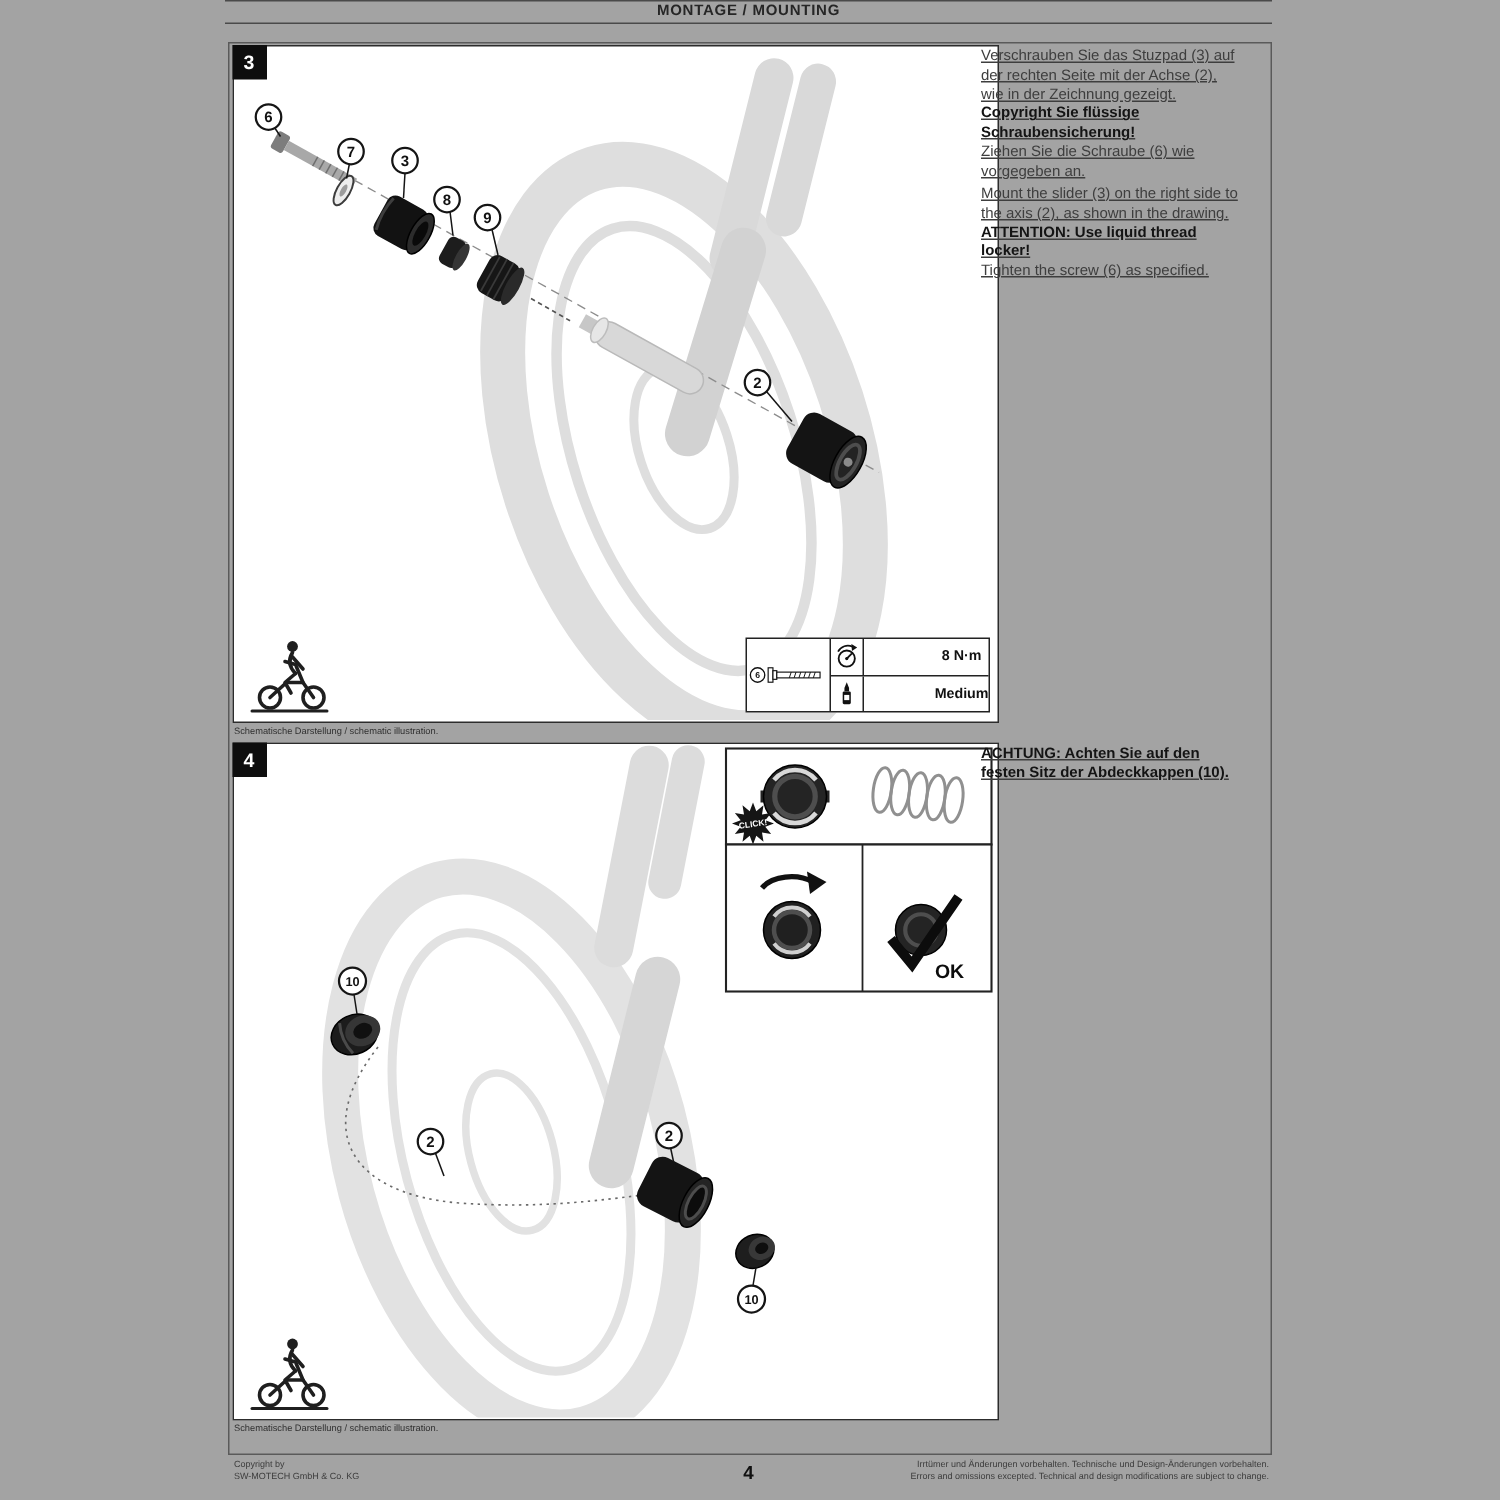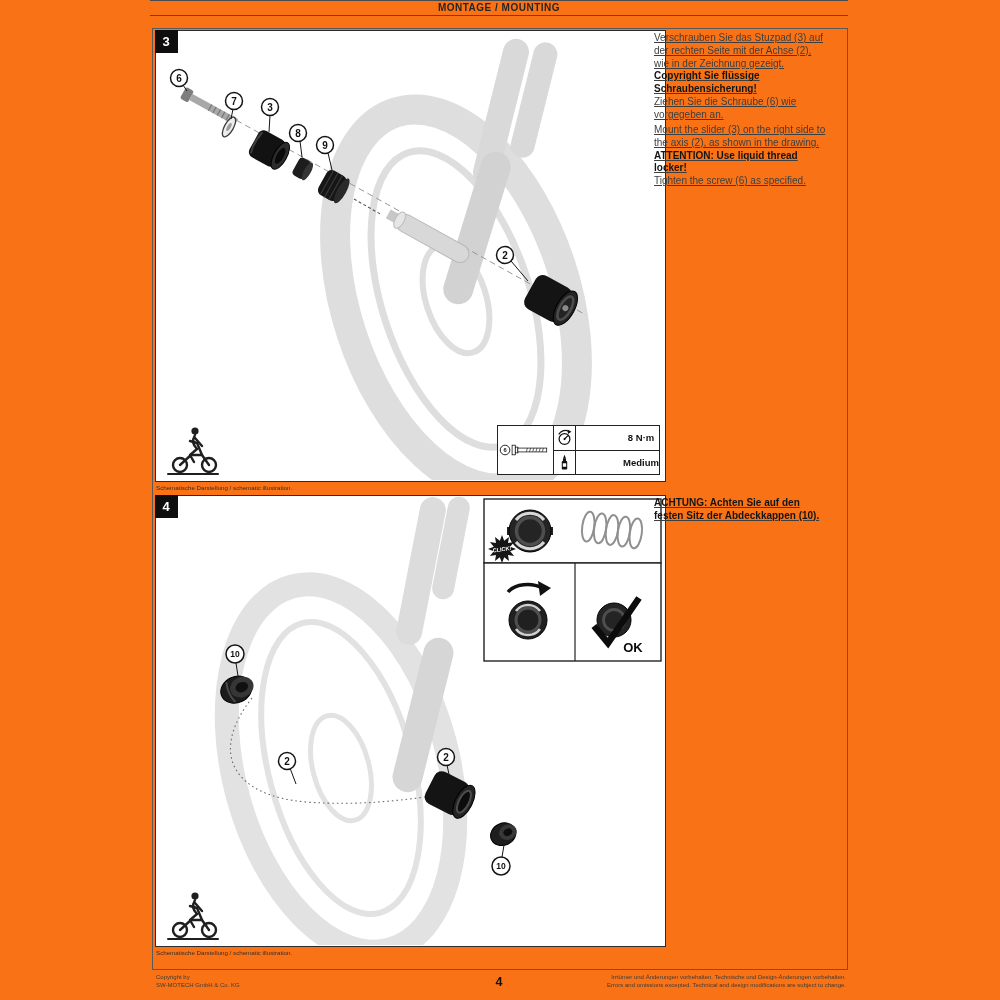--- a/index.html
+++ b/index.html
@@ -1,18 +1,18 @@
 <!DOCTYPE html>
 <html><head>
 <meta charset="utf-8">
 <style>
   * { margin:0; padding:0; box-sizing:border-box; }
   html,body { width:1000px; height:1000px; background:#fff; }
   body { font-family:"Liberation Sans",sans-serif; color:#222; position:relative; }
-  .page { position:absolute; inset:0; background:#f97316; overflow:hidden; }
+  .page { position:absolute; inset:0; background:#a3a3a3; overflow:hidden; }
 
   .rule { position:absolute; left:150px; width:698px; height:1px; background:#4a4a4a; }
   .header-title { position:absolute; top:2px; left:150px; width:698px; text-align:center;
                   font-size:10px; font-weight:700; letter-spacing:.5px; color:#262626; }
 
   .frame { position:absolute; left:152px; top:28px; width:696px; height:942px; border:1px solid #5a5a5a; }
 
   .panel { position:absolute; background:#fff; border:1.5px solid #2c2c2c; }
   .panel3 { left:155px; top:30px;  width:511px; height:452px; }
   .panel4 { left:155px; top:495px; width:511px; height:452px; }

